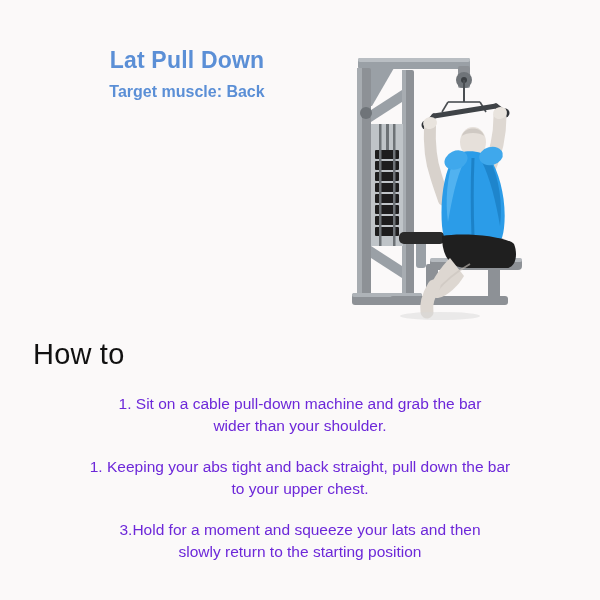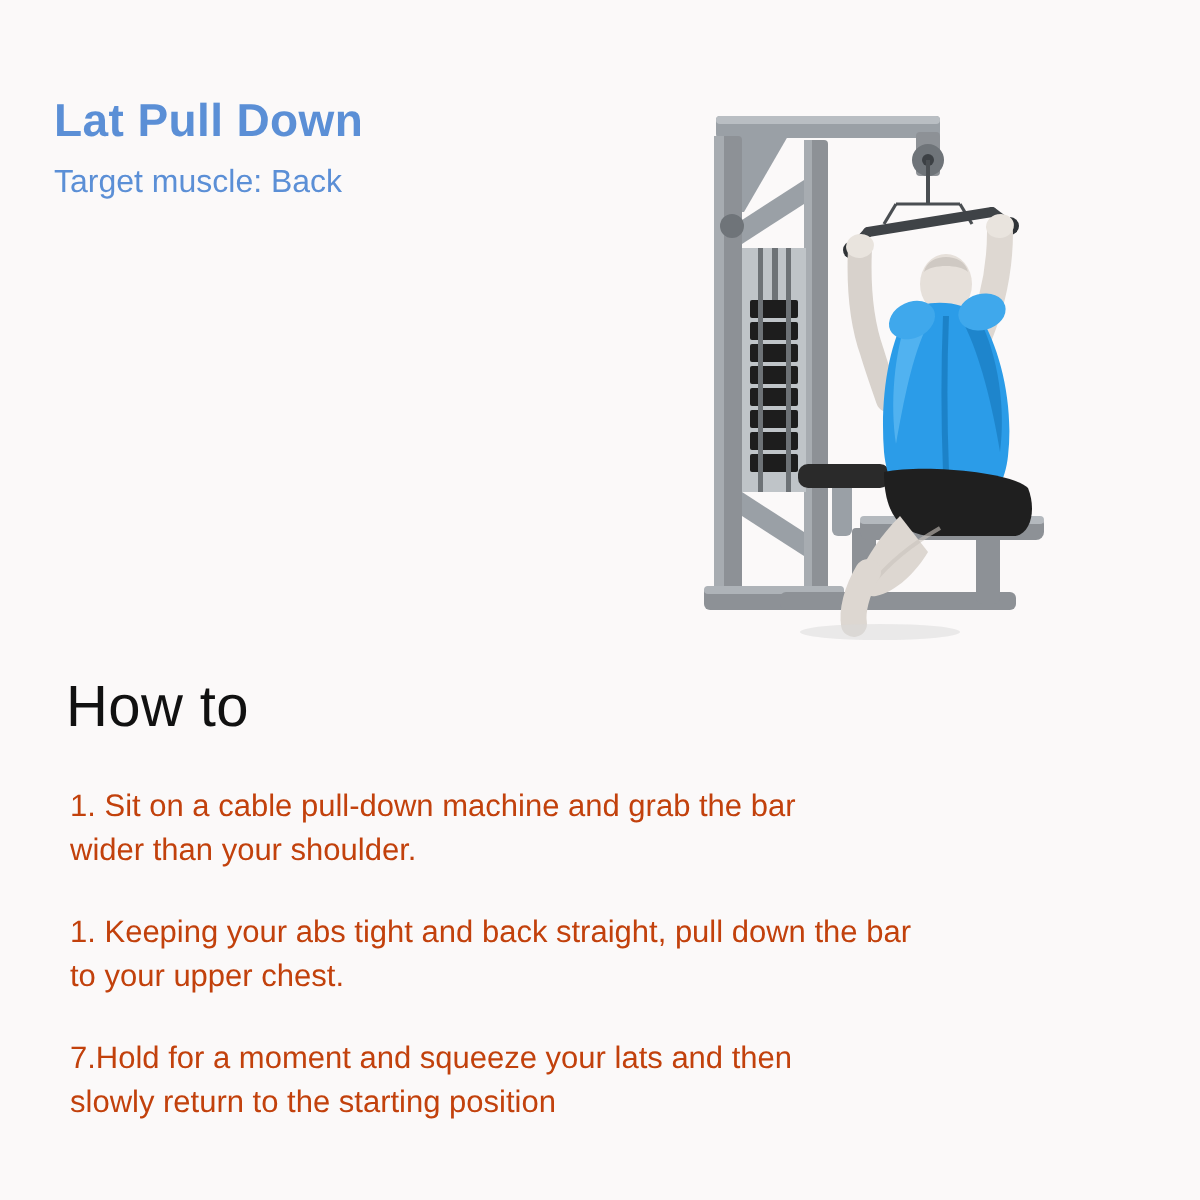--- a/index.html
+++ b/index.html
@@ -12,41 +12,42 @@
     background: #fbf9f9;
     font-family: "Liberation Sans", sans-serif;
     overflow: hidden;
     position: relative;
   }
   .page {
     position: relative;
     width: 496px;
     height: 600px;
     background: #fbf9f9;
+    text-align: center;
   }
 
   
   .header {
     position: absolute;
     left: 27px;
     top: 48px;
     width: 320px;
   }
   .exercise-title {
     font-size: 23px;
     font-weight: bold;
     color: #5b8fd6;
     letter-spacing: 0.2px;
     line-height: 1.1;
     margin: 0;
   }
   .target-muscle {
     margin-top: 9px;
     font-size: 16px;
-    font-weight: normal;
+    font-weight: bold;
     color: #5b8fd6;
     line-height: 1.2;
   }
 
   
   .illustration {
     position: absolute;
     left: 330px;
     top: 50px;
     width: 250px;
@@ -67,21 +68,21 @@
     letter-spacing: 0.2px;
   }
   .steps {
     position: absolute;
     left: 35px;
     top: 393px;
     width: 530px;
   }
   .step {
     font-size: 15.5px;
-    color: #c2410c;
+    color: #6d28d9;
     line-height: 1.42;
     margin-bottom: 19px;
     white-space: pre-line;
   }
   .step:last-child {
     margin-bottom: 0;
   }
 </style>
 </head>
 <body>
@@ -196,17 +197,17 @@
     </svg>
   </div>
 
   <div class="howto-heading">How to</div>
 
   <div class="steps">
     <div class="step">1. Sit on a cable pull-down machine and grab the bar
 wider than your shoulder.</div>
     <div class="step">1. Keeping your abs tight and back straight,  pull down the bar
 to your upper chest.</div>
-    <div class="step">7.Hold for a moment and squeeze your lats and then
+    <div class="step">3.Hold for a moment and squeeze your lats and then
  slowly return to the starting position</div>
   </div>
 
 </div>
 
 </body></html>

